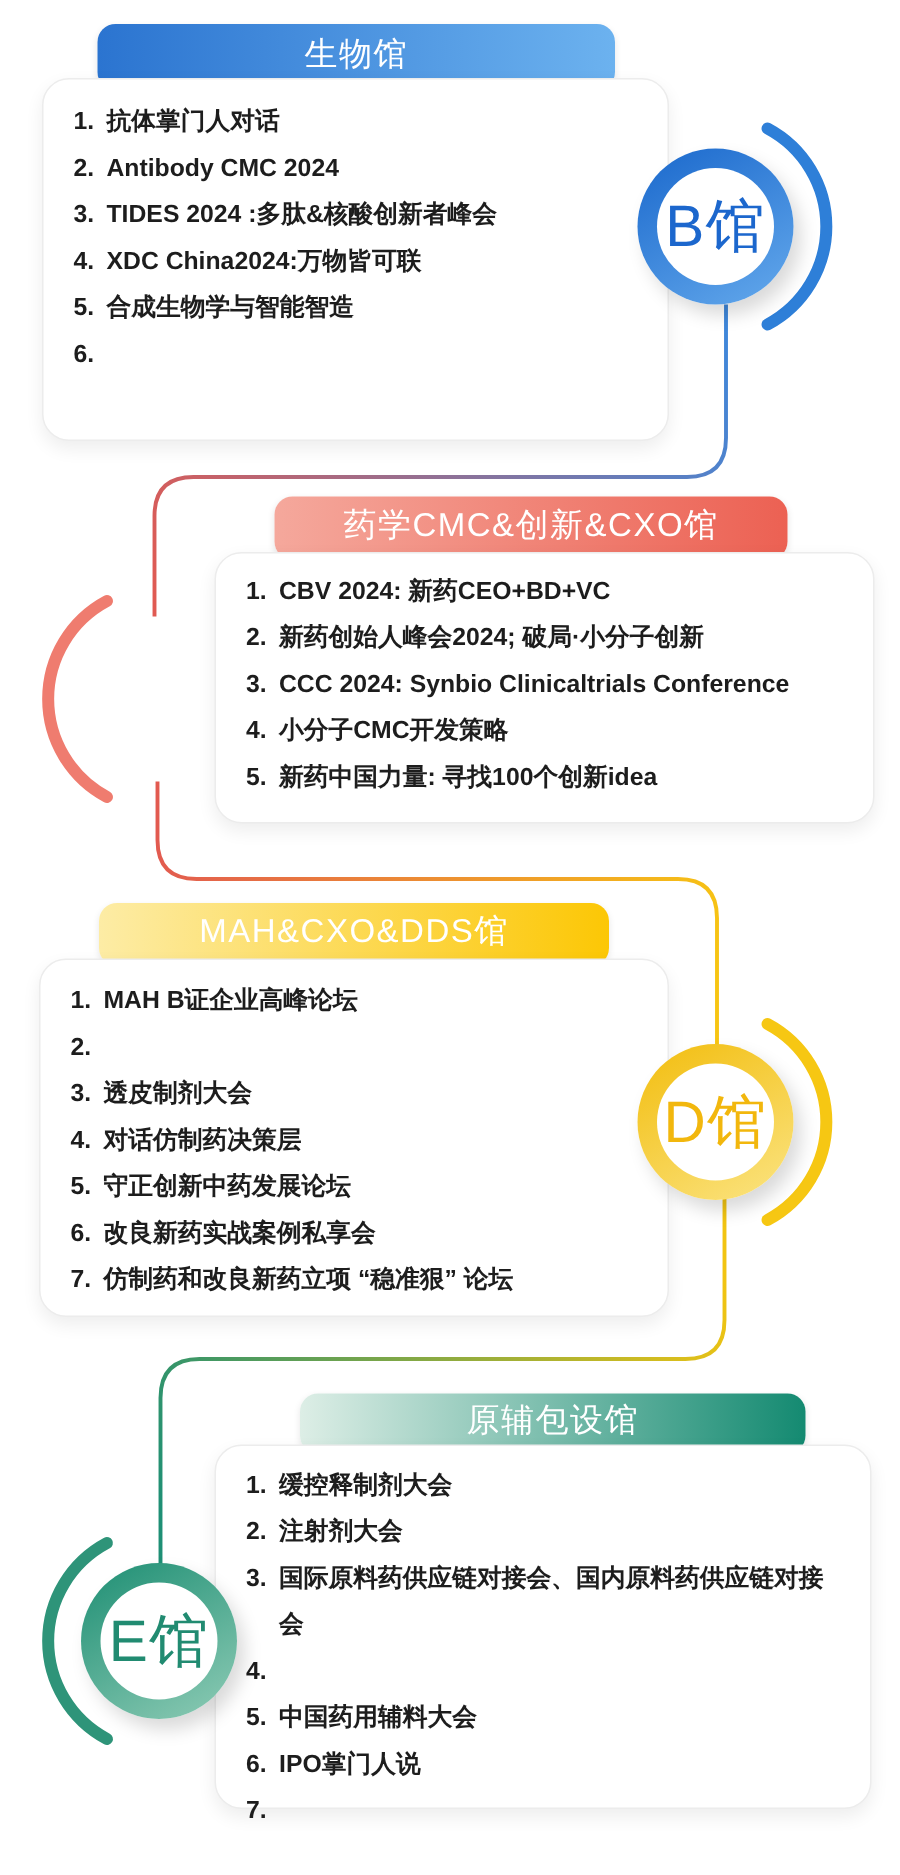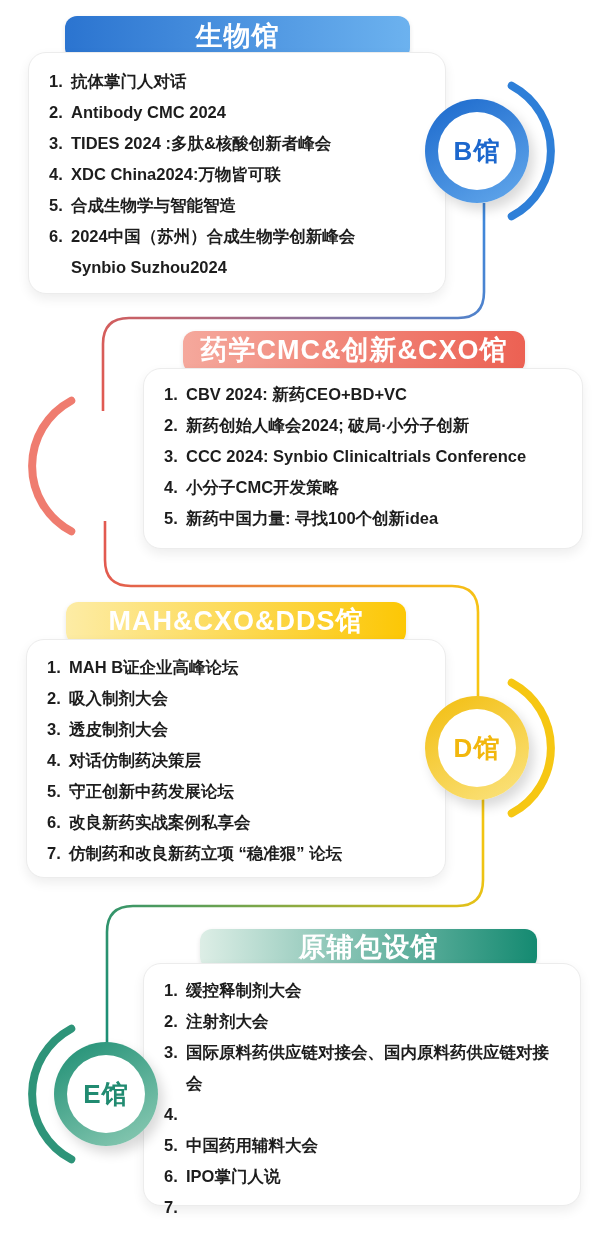--- a/index.html
+++ b/index.html
@@ -7,21 +7,21 @@
     position:relative;width:600px;height:1250px;overflow:hidden;
     background:#ffffff;
     font-family:"Liberation Sans","DejaVu Sans",sans-serif;
   }
   svg.connectors{position:absolute;left:0;top:0;z-index:1;}
 
   
   .tab{
     position:absolute;z-index:2;border-radius:12px;
     display:flex;align-items:center;justify-content:center;
-    color:#ffffff;font-weight:bold;font-size:27px;letter-spacing:1px;
+    color:#ffffff;font-weight:normal;font-size:22px;letter-spacing:1px;
     box-shadow:0 2px 5px rgba(0,0,0,0.10);
     padding-bottom:4px;box-sizing:border-box;
   }
   .tab-b{left:65px;top:16px;width:345px;height:44px;background:linear-gradient(90deg,#2b74d0,#6cb2ef);}
   .tab-c{left:183px;top:331px;width:342px;height:42px;background:linear-gradient(90deg,#f5a89c,#ec6153);align-items:center;}
   .tab-d{left:66px;top:602px;width:340px;height:42px;background:linear-gradient(90deg,#fdeca5,#fcc705);}
   .tab-e{left:200px;top:929px;width:337px;height:40px;background:linear-gradient(90deg,#ddeee6,#148a71);}
 
   
   .card{
@@ -42,21 +42,21 @@
   .badge{position:absolute;z-index:4;width:168px;height:168px;}
   .badge svg.arc{position:absolute;left:0;top:0;}
   .ring{
     position:absolute;left:32px;top:32px;width:104px;height:104px;border-radius:50%;
     display:flex;align-items:center;justify-content:center;
     box-shadow:5px 7px 12px rgba(0,0,0,0.15);
   }
   .ring-inner{
     width:78px;height:78px;background:#ffffff;border-radius:50%;
     display:flex;align-items:center;justify-content:center;
-    font-size:26px;font-weight:bold;letter-spacing:1px;
+    font-size:39px;font-weight:normal;letter-spacing:1px;
   }
   .badge-b{left:393px;top:67px;}
   .badge-b .ring{background:linear-gradient(150deg,#1a68cc,#64a9ec);}
   .badge-b .ring-inner{color:#1c67cd;}
   .badge-c{left:22px;top:382px;}
   .badge-c .ring{background:linear-gradient(150deg,#ec6557,#f7b3a8);}
   .badge-c .ring-inner{color:#ee5c4f;}
   .badge-d{left:393px;top:664px;}
   .badge-d .ring{background:linear-gradient(150deg,#f2bd0e,#fbe482);}
   .badge-d .ring-inner{color:#f2b70d;}
@@ -108,22 +108,20 @@
     <div class="item">
         <span class="item-num">4.</span>
         <span class="item-text">XDC China2024:万物皆可联</span>
       </div>
     <div class="item">
         <span class="item-num">5.</span>
         <span class="item-text">合成生物学与智能智造</span>
       </div>
     <div class="item">
         <span class="item-num">6.</span>
-        <span class="item-text">2024中国（苏州）合成生物学创新峰会
-Synbio Suzhou2024</span>
       </div>
   </div>
   <div class="badge badge-b">
     <svg class="arc" width="168" height="168" viewBox="0 0 168 168">
       <path d="M118.7 18.7 A74 74 0 0 1 118.7 149.3" fill="none" stroke="#2e7fd8" stroke-width="8" stroke-linecap="round"></path>
     </svg>
     <div class="ring">
       <div class="ring-inner">B馆</div>
     </div>
   </div>
@@ -162,21 +160,20 @@
   <div class="tab tab-d">
     <span>MAH&amp;CXO&amp;DDS馆</span>
   </div>
   <div class="card card-d">
     <div class="item">
         <span class="item-num">1.</span>
         <span class="item-text">MAH B证企业高峰论坛</span>
       </div>
     <div class="item">
         <span class="item-num">2.</span>
-        <span class="item-text">吸入制剂大会</span>
       </div>
     <div class="item">
         <span class="item-num">3.</span>
         <span class="item-text">透皮制剂大会</span>
       </div>
     <div class="item">
         <span class="item-num">4.</span>
         <span class="item-text">对话仿制药决策层</span>
       </div>
     <div class="item">

